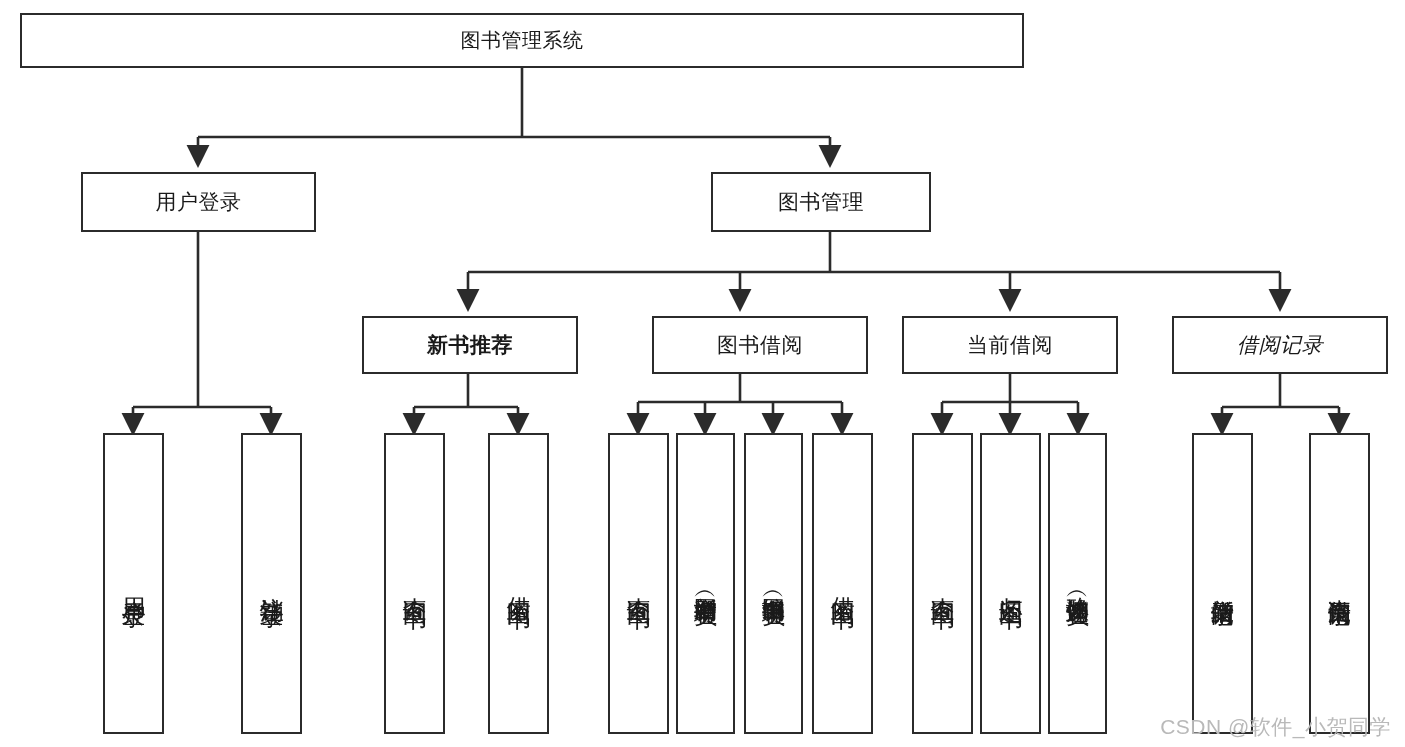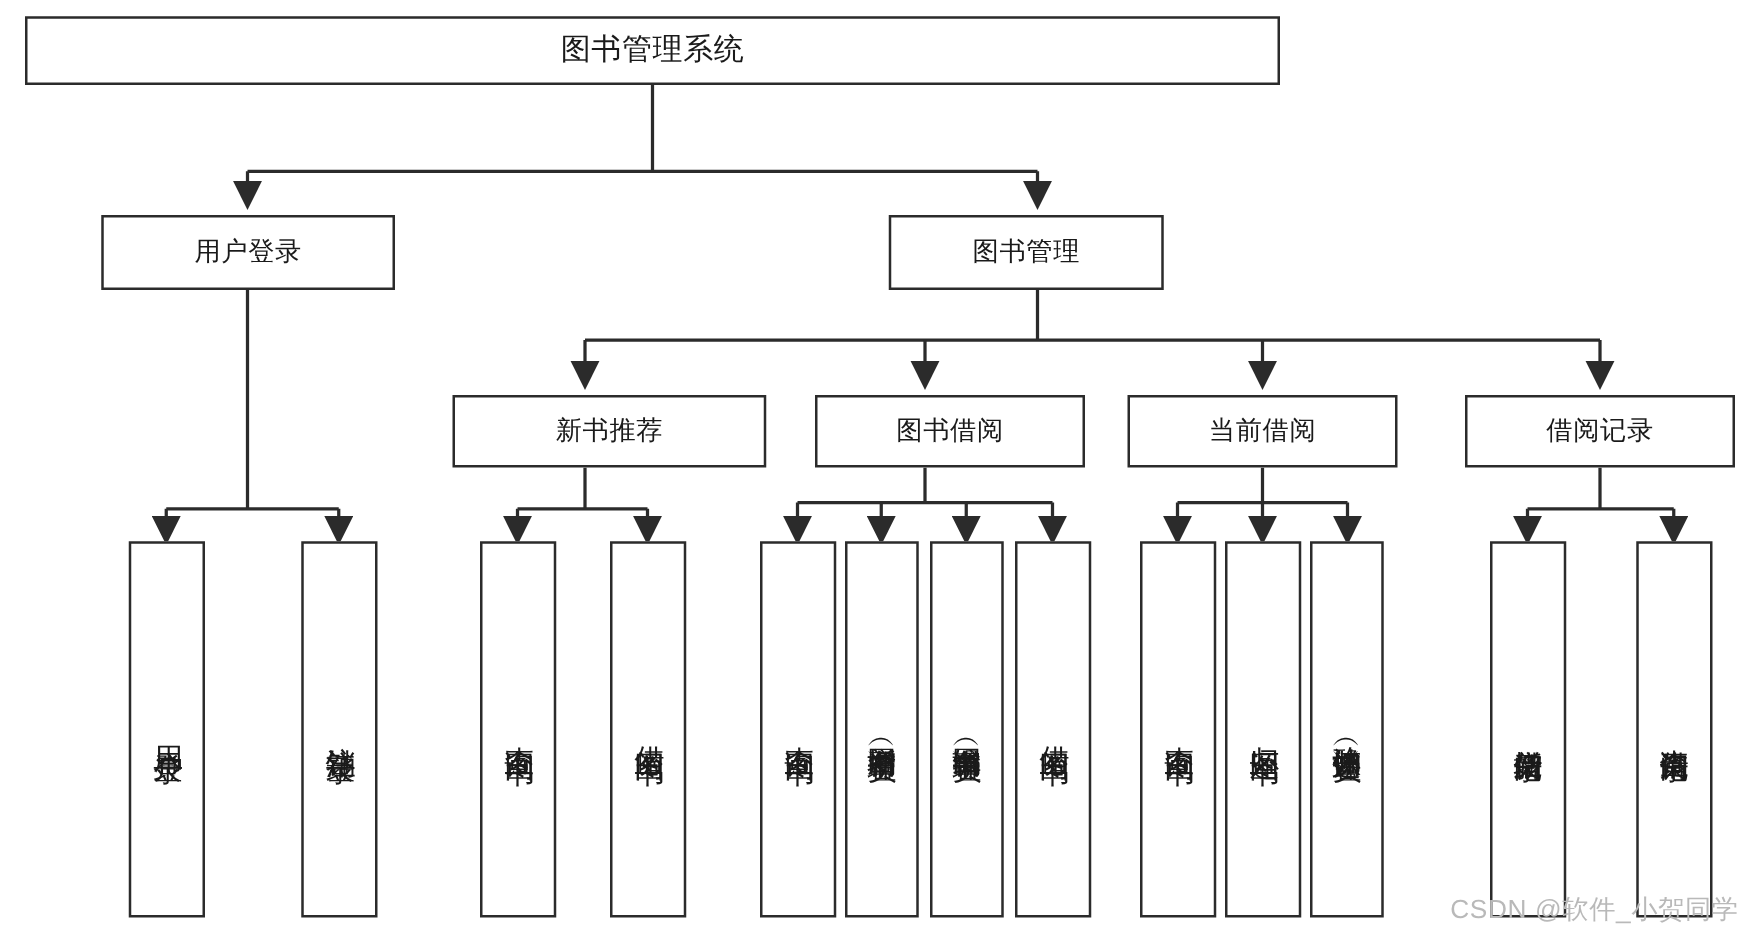--- a/index.html
+++ b/index.html
@@ -40,21 +40,21 @@
     display: block;
     text-align: center;
     line-height: 1.12;
     letter-spacing: 0.5px;
   }
   
   .h-node .lbl {
     font-size: 21px;
     white-space: nowrap;
   }
-  .root .lbl { font-size: 24px; }
+  .root .lbl { font-size: 20px; }
   
   .v-node {
     align-items: center;
     justify-content: center;
   }
   .v-node .lbl {
     writing-mode: vertical-rl;
     text-orientation: upright;
     font-size: 24px;
     line-height: 1.18;
@@ -135,30 +135,30 @@
     <span class="lbl">图书管理系统</span>
   </div>
 
   <div class="node h-node" style="left:81px; top:172px; width:235px; height:60px;">
     <span class="lbl">用户登录</span>
   </div>
   <div class="node h-node" style="left:711px; top:172px; width:220px; height:60px;">
     <span class="lbl">图书管理</span>
   </div>
 
-  <div class="node h-node" style="left:362px; top:316px; width:251px; height:58px;">
+  <div class="node h-node" style="left:362px; top:316px; width:216px; height:58px;font-weight:bold;">
     <span class="lbl">新书推荐</span>
   </div>
   <div class="node h-node" style="left:652px; top:316px; width:216px; height:58px;">
     <span class="lbl">图书借阅</span>
   </div>
   <div class="node h-node" style="left:902px; top:316px; width:216px; height:58px;">
     <span class="lbl">当前借阅</span>
   </div>
-  <div class="node h-node" style="left:1172px; top:316px; width:216px; height:58px;">
+  <div class="node h-node" style="left:1172px; top:316px; width:216px; height:58px;font-style:italic;">
     <span class="lbl">借阅记录</span>
   </div>
 
   <div class="node v-node" style="left:103px; top:433px; width:61px; height:301px;">
     <span class="lbl">用户登录</span>
   </div>
   <div class="node v-node" style="left:241px; top:433px; width:61px; height:301px;">
     <span class="lbl">注销登录</span>
   </div>
 

